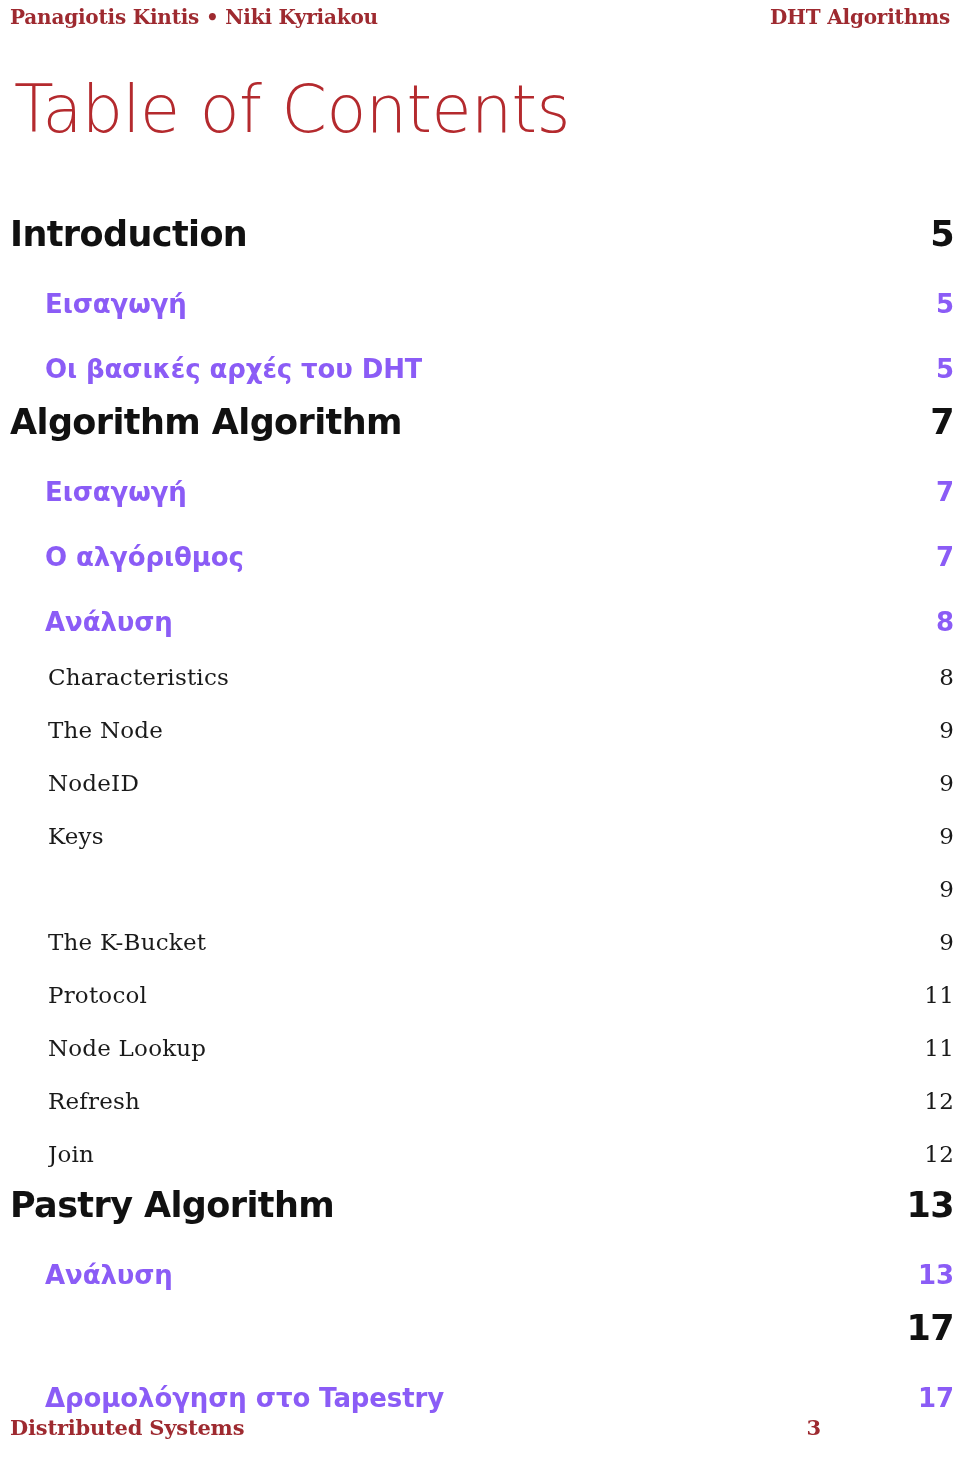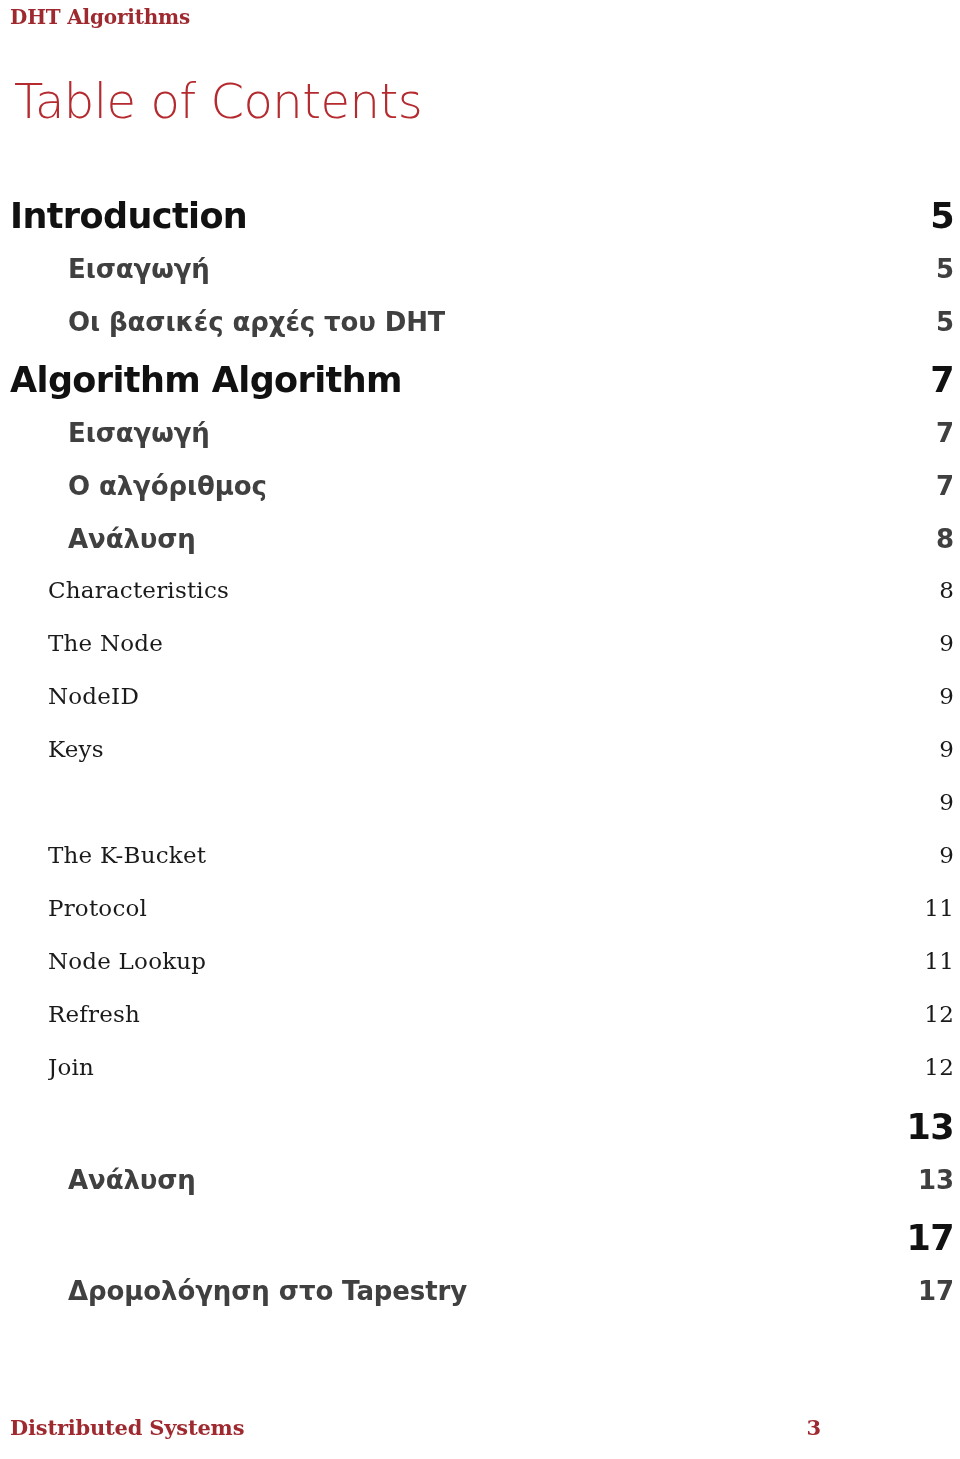--- a/index.html
+++ b/index.html
@@ -50,38 +50,38 @@
     padding-right: 2px;
   }
 
   
   .toc-title {
     position: absolute;
     left: 14px;
     top: 76px;
     font-family: "DejaVu Sans", "Liberation Sans", sans-serif;
     font-weight: 300;
-    font-size: 48px;
+    font-size: 65px;
     line-height: 1.05;
     color: #B42A2E;
     letter-spacing: -0.5px;
     white-space: nowrap;
   }
 
   
   .toc-list {
     position: absolute;
     left: 0;
     top: 196px;
     width: 960px;
   }
 
   .toc-row {
     display: flex;
-    align-items: flex-start;
+    align-items: flex-end;
     width: 100%;
     box-sizing: border-box;
     padding-right: 6px;
   }
   .toc-row .entry-title {
     flex: 0 1 auto;
     white-space: nowrap;
     overflow: hidden;
   }
   .toc-row .leader {
@@ -102,26 +102,27 @@
     font-weight: bold;
     font-size: 35px;
     color: #111111;
     letter-spacing: -0.6px;
   }
   .lvl-1 .entry-page { font-size: 35px; font-weight: bold; }
 
   
   .lvl-2 {
     height: 53px;
-    padding-left: 68px;
+    padding-left: 45px;
     font-family: "DejaVu Sans", "Liberation Sans", sans-serif;
     font-weight: 600;
     font-size: 26px;
-    color: #404040;
+    color: #8b5cf6;
     letter-spacing: -0.1px;
+    margin-top: 12px;
   }
   .lvl-2 .entry-page { font-size: 26px; font-weight: 600; }
 
   
   .lvl-3 {
     height: 53px;
     padding-left: 48px;
     font-family: "DejaVu Serif", "Liberation Serif", serif;
     font-weight: normal;
     font-size: 23px;
@@ -154,20 +155,21 @@
   .running-footer .ftr-page {
     padding-right: 2px;
   }
 </style>
 </head>
 <body>
 
 <div class="page">
 
   <div class="running-header">
+    <div class="hdr-text hdr-left">Panagiotis Kintis • Niki Kyriakou</div>
     <div class="hdr-text hdr-right">DHT Algorithms</div>
   </div>
 
   <div class="toc-title">Table of Contents</div>
 
   <div class="toc-list">
       <div class="toc-row lvl-1">
         <span class="entry-title">Introduction</span>
         <span class="leader"></span>
         <span class="entry-page">5</span>
@@ -245,20 +247,21 @@
         <span class="entry-title">Refresh</span>
         <span class="leader"></span>
         <span class="entry-page">12</span>
       </div>
       <div class="toc-row lvl-3">
         <span class="entry-title">Join</span>
         <span class="leader"></span>
         <span class="entry-page">12</span>
       </div>
       <div class="toc-row lvl-1">
+        <span class="entry-title">Pastry Algorithm</span>
         <span class="leader"></span>
         <span class="entry-page">13</span>
       </div>
       <div class="toc-row lvl-2">
         <span class="entry-title">Ανάλυση</span>
         <span class="leader"></span>
         <span class="entry-page">13</span>
       </div>
       <div class="toc-row lvl-1">
         <span class="leader"></span>

